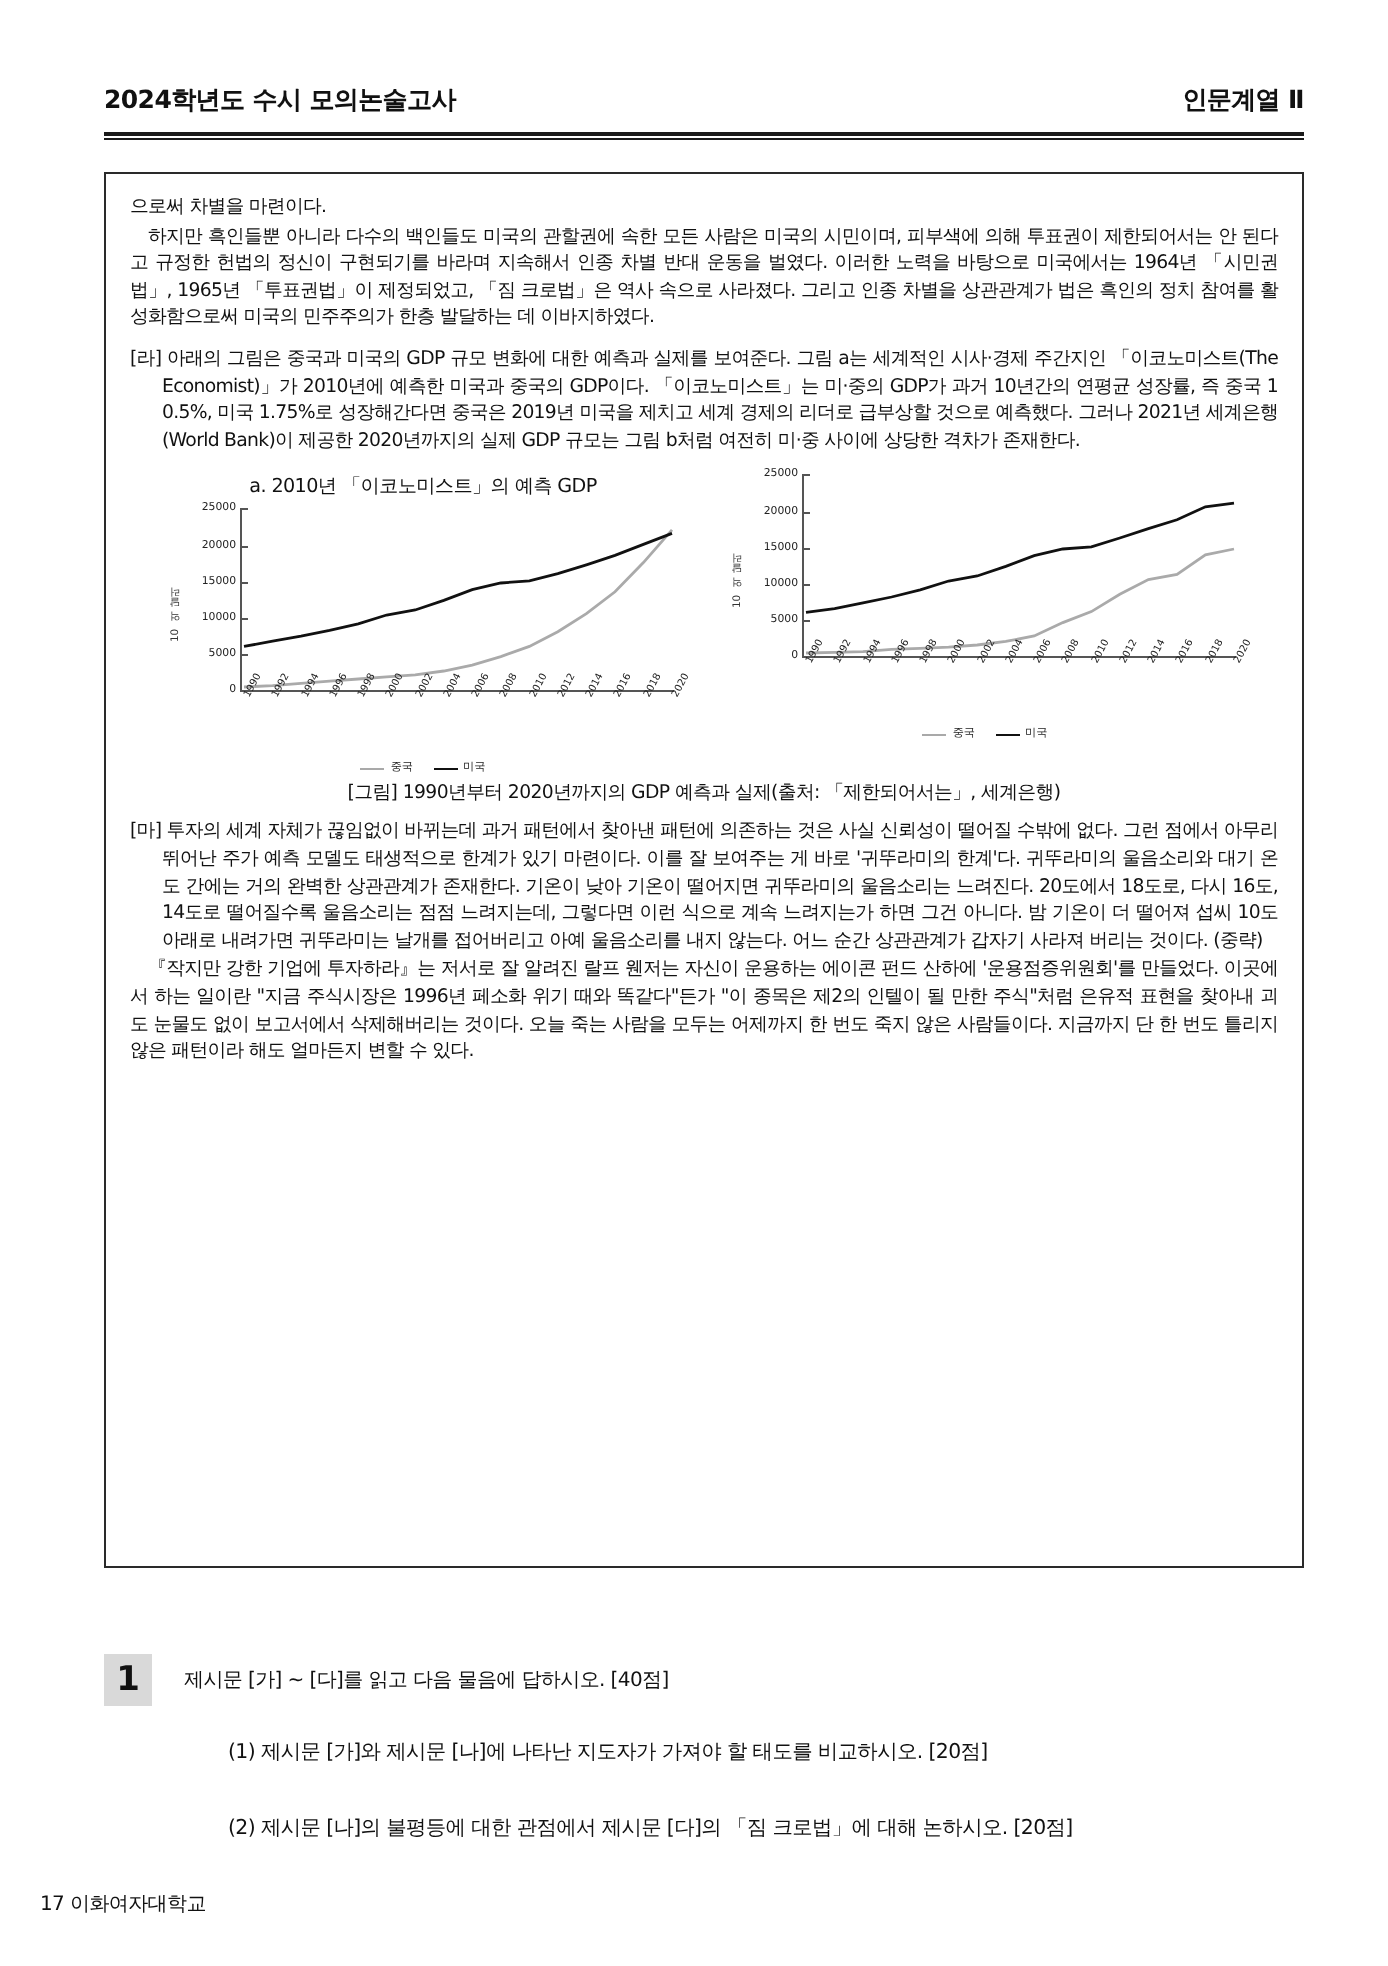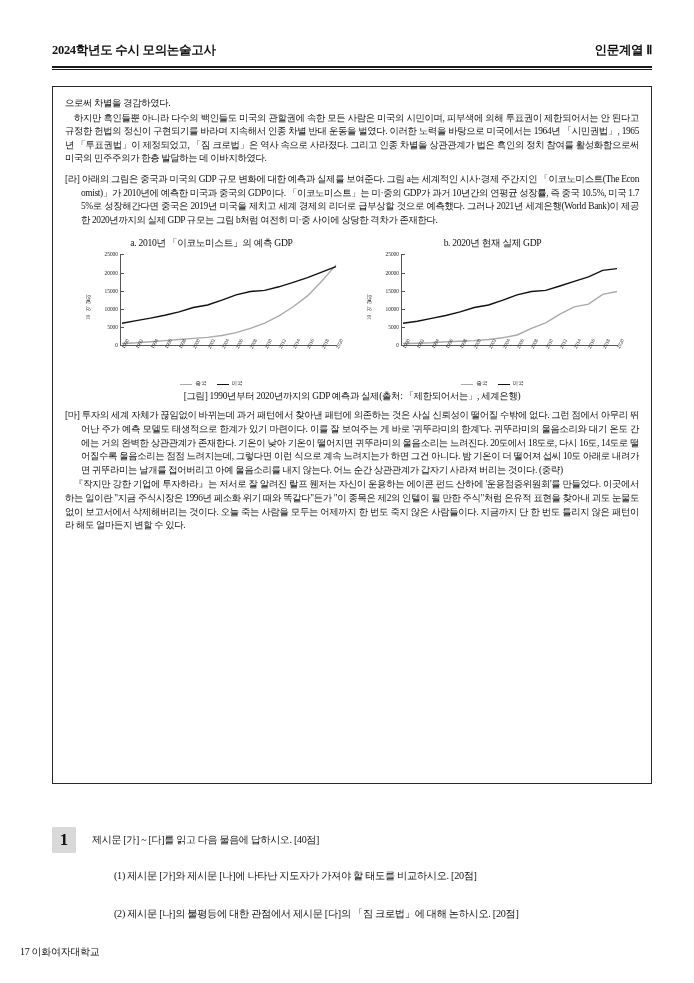--- a/index.html
+++ b/index.html
@@ -14,21 +14,20 @@
     color: #111;
     position: relative;
     overflow: hidden;
   }
   .page {
     position: relative;
     width: 688px;
     height: 983px;
     box-sizing: border-box;
     padding: 12px;
-    font-family: Liberation Serif, serif;
   }
 
   
   .header {
     position: absolute;
     left: 52px;
     top: 42px;
     width: 600px;
     display: flex;
     justify-content: space-between;
@@ -225,21 +224,21 @@
 <div class="page">
 
   <div class="header">
     <div>2024학년도 수시 모의논술고사</div>
     <div>인문계열 Ⅱ</div>
   </div>
   <div class="header-rule"></div>
   <div class="header-rule2"></div>
 
   <div class="frame">
-    <p class="para">으로써 차별을 경감하였다.</p>
+    <p class="para">으로써 차별을 마련이다.</p>
     <p class="para indent">하지만 흑인들뿐 아니라 다수의 백인들도 미국의 관할권에 속한 모든 사람은 미국의 시민이며, 피부색에 의해 투표권이 제한되어서는 안 된다고 규정한 헌법의 정신이 구현되기를 바라며 지속해서 인종 차별 반대 운동을 벌였다. 이러한 노력을 바탕으로 미국에서는 1964년 「시민권법」, 1965년 「투표권법」이 제정되었고, 「짐 크로법」은 역사 속으로 사라졌다. 그리고 인종 차별을 상관관계가 법은 흑인의 정치 참여를 활성화함으로써 미국의 민주주의가 한층 발달하는 데 이바지하였다.</p>
     <div class="gap"></div>
     <p class="para hang">[라] 아래의 그림은 중국과 미국의 GDP 규모 변화에 대한 예측과 실제를 보여준다. 그림 a는 세계적인 시사·경제 주간지인 「이코노미스트(The Economist)」가 2010년에 예측한 미국과 중국의 GDP이다. 「이코노미스트」는 미·중의 GDP가 과거 10년간의 연평균 성장률, 즉 중국 10.5%, 미국 1.75%로 성장해간다면 중국은 2019년 미국을 제치고 세계 경제의 리더로 급부상할 것으로 예측했다. 그러나 2021년 세계은행(World Bank)이 제공한 2020년까지의 실제 GDP 규모는 그림 b처럼 여전히 미·중 사이에 상당한 격차가 존재한다.</p>
 
     <div class="charts">
 
       <div class="chart-block">
         <div class="chart-title">a. 2010년 「이코노미스트」의 예측 GDP</div>
         <div class="chart-area">
           <div class="ylabel">10억 달러</div>
@@ -280,21 +279,20 @@
               <span>중국</span>
             </div>
             <div class="legend-item">
               <span class="swatch"></span>
               <span>미국</span>
             </div>
           </div>
       </div>
 
       <div class="chart-block">
-        <div class="chart-title">b. 2020년 현재 실제 GDP</div>
         <div class="chart-area">
           <div class="ylabel">10억 달러</div>
           <div class="plot" id="plot-b">
               <div class="ytick" style="top: 91px;">0</div>
               <div class="ytick" style="top: 72.8px;">5000</div>
               <div class="ytick" style="top: 54.6px;">10000</div>
               <div class="ytick" style="top: 36.4px;">15000</div>
               <div class="ytick" style="top: 18.2px;">20000</div>
               <div class="ytick" style="top: 0px;">25000</div>
               <svg width="216" height="91" style="position: absolute; left: 0px; top: 0px;">

